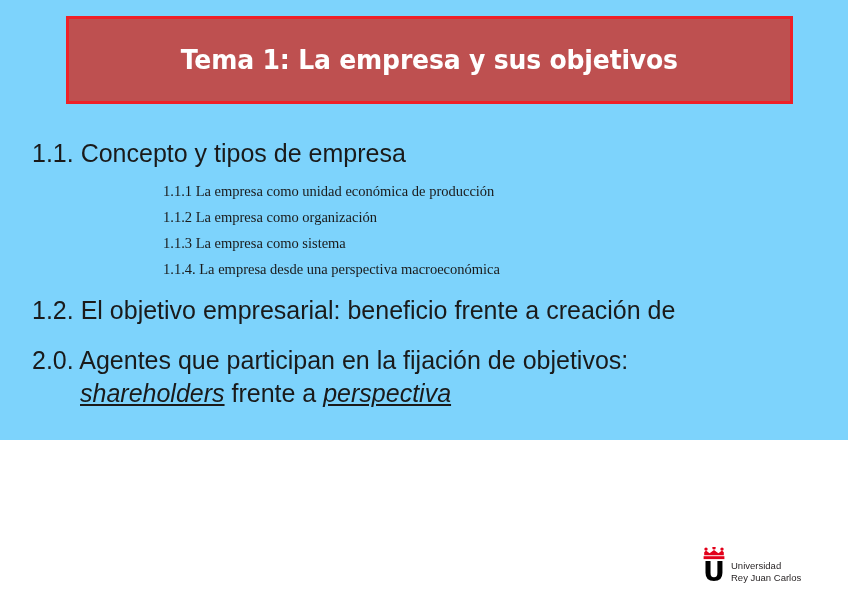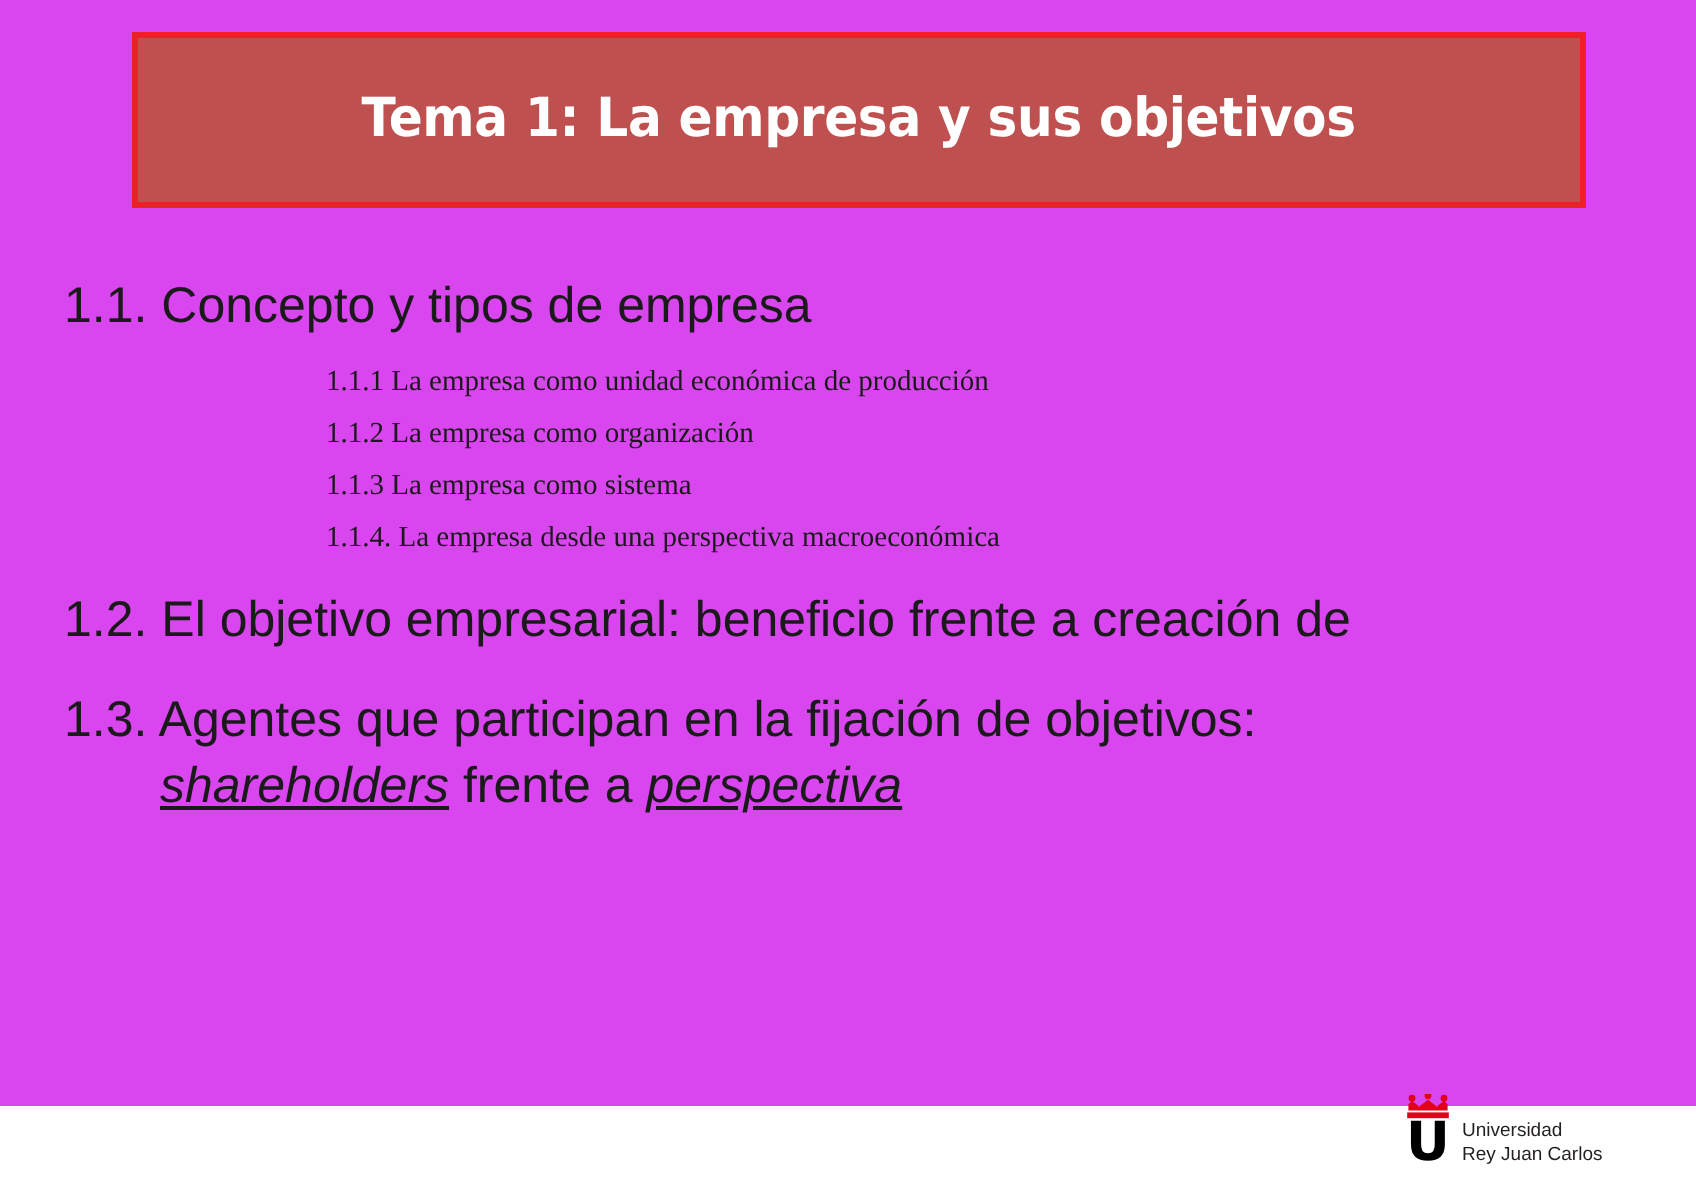--- a/index.html
+++ b/index.html
@@ -11,22 +11,22 @@
     height: 599px;
     background: #ffffff;
     font-family: "Liberation Sans", sans-serif;
     overflow: hidden;
     position: relative;
   }
 
   #slide {
     position: relative;
     width: 848px;
-    height: 553px;
-    background: #d946ef;
+    height: 440px;
+    background: #7dd3fc;
   }
 
   
   #title-banner {
     position: absolute;
     left: 66px;
     top: 16px;
     width: 727px;
     height: 88px;
     box-sizing: border-box;
@@ -162,21 +162,21 @@
 
     <div class="spacer-md"></div>
 
     <div>
       <p class="lvl1">1.2. El objetivo empresarial: beneficio frente a creación de</p>
     </div>
 
     <div class="spacer-lg"></div>
 
     <div>
-      <p class="lvl1">1.3. Agentes que participan en la fijación de objetivos:</p>
+      <p class="lvl1">2.0. Agentes que participan en la fijación de objetivos:</p>
       <p class="lvl1 lvl1-wrap"><em class="it">shareholders</em><span> frente a </span><em class="it">perspectiva</em></p>
     </div>
 
     <div class="spacer-lg"></div>
 
 
   </div>
 
   <div id="logo">
     <div id="logo-mark">

